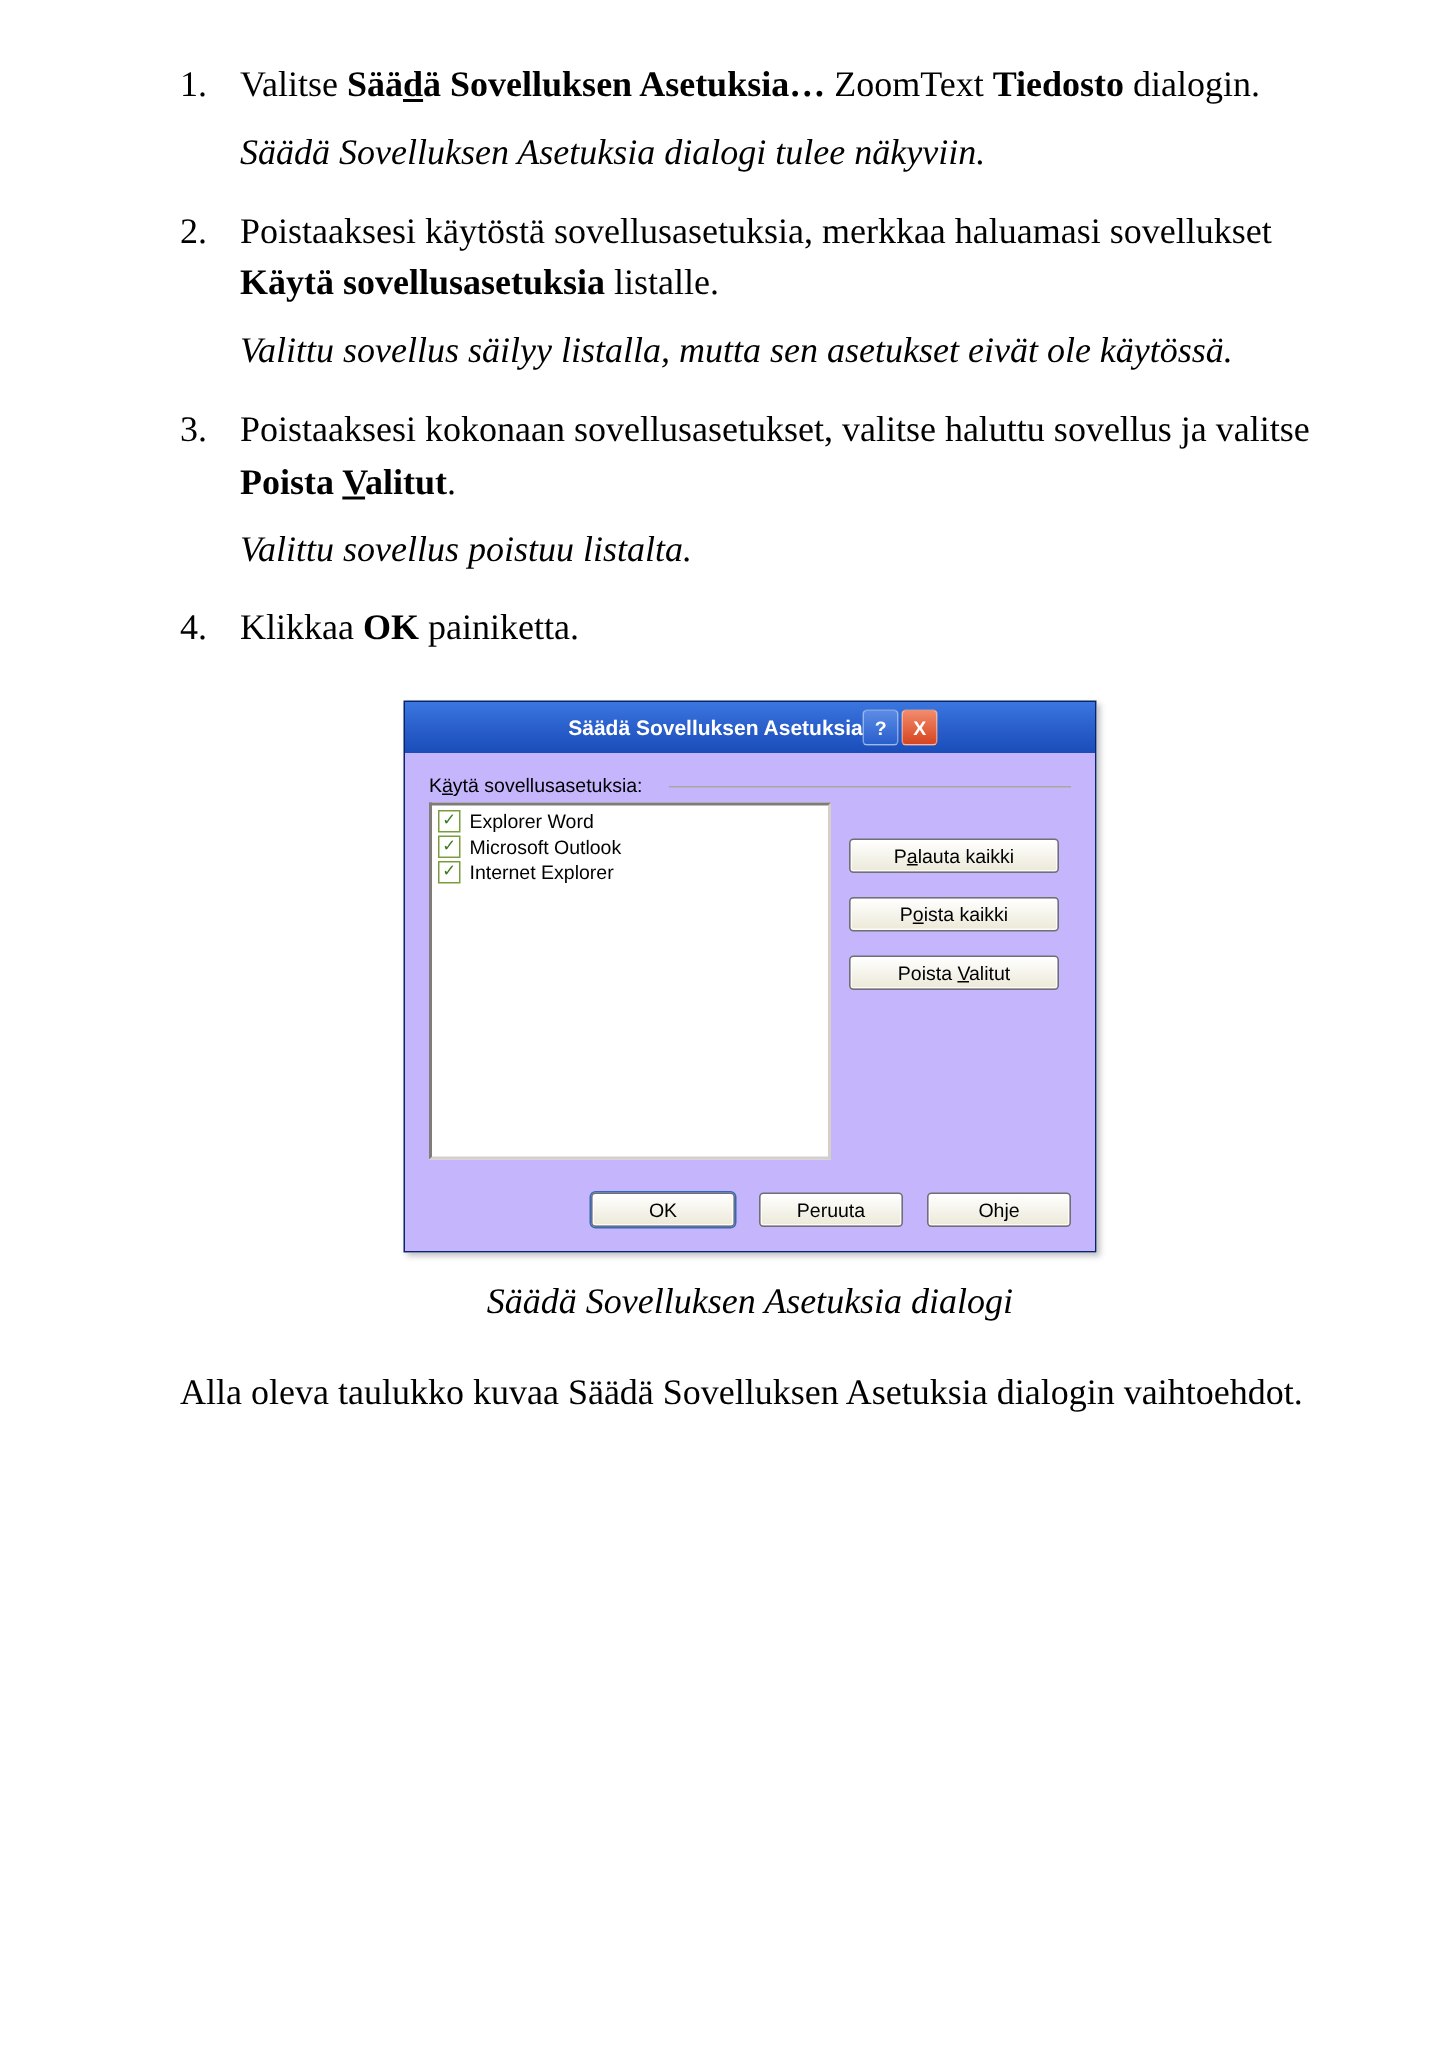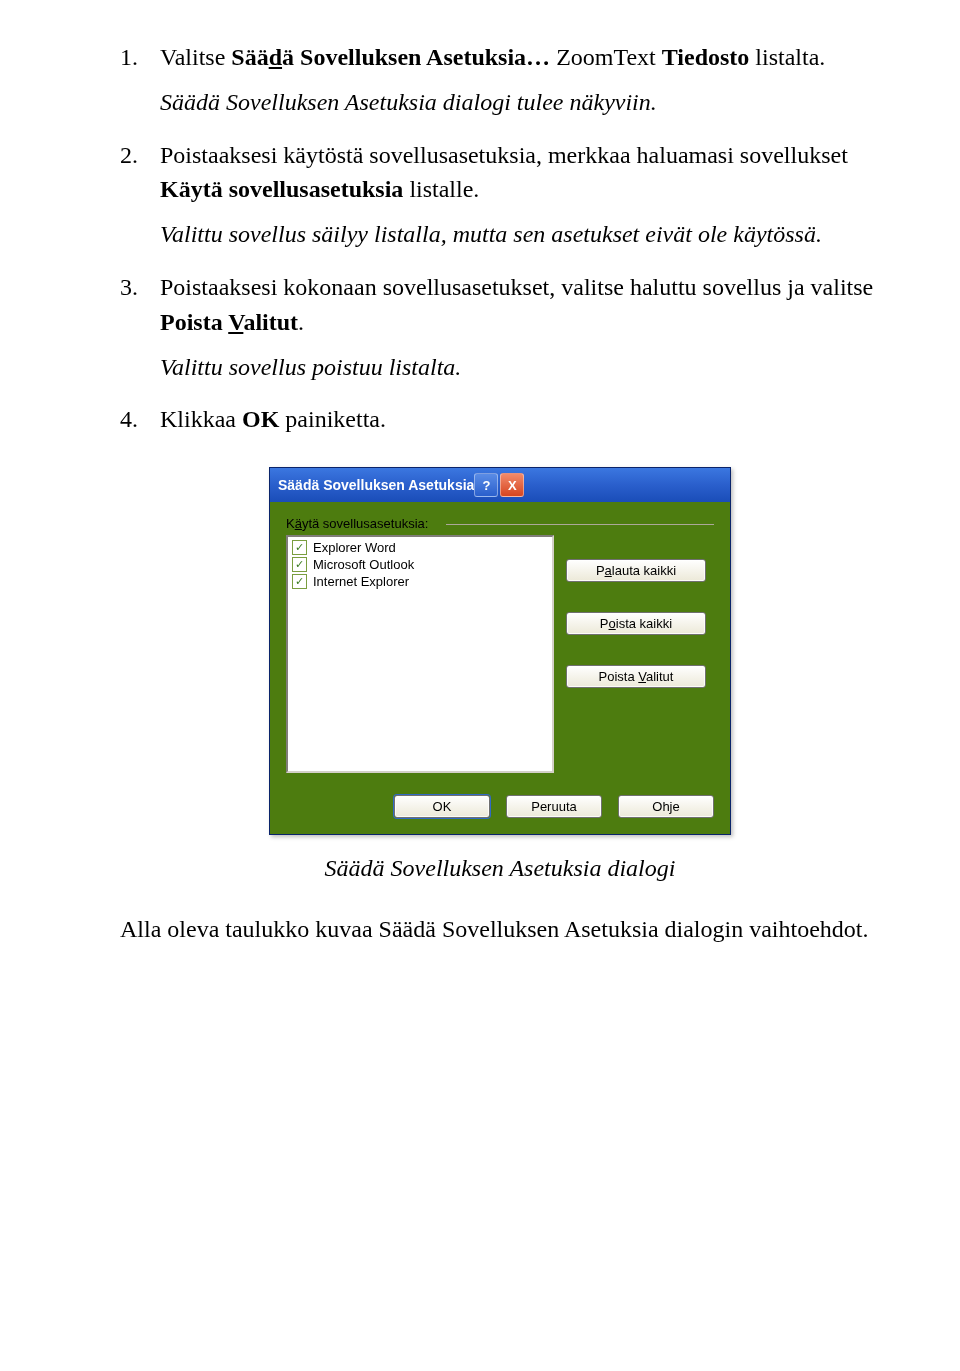--- a/index.html
+++ b/index.html
@@ -70,21 +70,21 @@
     font-family: Tahoma, Verdana, sans-serif;
     font-size: 13px;
     box-shadow: 2px 2px 4px rgba(0,0,0,0.25);
     border: 1px solid #0a246a;
   }
   .titlebar {
     background: linear-gradient(to bottom, #3b77e0 0%, #2a5fcc 50%, #1a4db8 100%);
     color: #ffffff;
     display: flex;
     align-items: center;
-    justify-content: flex-start;
+    justify-content: center;
     padding: 4px 4px 4px 8px;
     height: 26px;
   }
   .titlebar-text {
     font-weight: bold;
     font-size: 14px;
   }
   .titlebar-buttons {
     display: flex;
     gap: 2px;
@@ -97,21 +97,21 @@
     align-items: center;
     justify-content: center;
     font-weight: bold;
     font-size: 13px;
     color: #fff;
     border: 1px solid rgba(255,255,255,0.4);
   }
   .tb-help { background: linear-gradient(to bottom, #5a8ce6, #2a5fcc); }
   .tb-close { background: linear-gradient(to bottom, #f28a6a, #d64520); }
   .dialog-body {
-    background: #4d7c0f;
+    background: #c4b5fd;
     padding: 14px 16px 16px 16px;
   }
   .group-label {
     font-size: 13px;
     color: #000;
     margin-bottom: 4px;
     position: relative;
   }
   .group-label::after {
     content: "";
@@ -150,21 +150,21 @@
     display: inline-flex;
     align-items: center;
     justify-content: center;
     font-size: 11px;
     color: #3a7a1f;
     line-height: 1;
   }
   .button-col {
     display: flex;
     flex-direction: column;
-    gap: 30px;
+    gap: 16px;
     margin-top: 24px;
     width: 140px;
   }
   .win-btn {
     background: linear-gradient(to bottom, #ffffff, #ece9d8);
     border: 1px solid #707070;
     border-radius: 3px;
     font-size: 13px;
     font-family: Tahoma, sans-serif;
     padding: 3px 2px;
@@ -195,21 +195,21 @@
   }
 </style>
 </head>
 <body>
 
 <div class="page">
 
 
   <ol class="steps">
     <li>
-      <span>Valitse </span><span class="bold"><span>Sää</span><span class="underline-char">d</span><span>ä Sovelluksen Asetuksia…</span></span><span> ZoomText </span><span class="bold">Tiedosto</span><span> listalta.</span>
+      <span>Valitse </span><span class="bold"><span>Sää</span><span class="underline-char">d</span><span>ä Sovelluksen Asetuksia…</span></span><span> ZoomText </span><span class="bold">Tiedosto</span><span> dialogin.</span>
       <div class="italic-note">Säädä Sovelluksen Asetuksia dialogi tulee näkyviin.</div>
     </li>
     <li>
       <span>Poistaaksesi käytöstä sovellusasetuksia, merkkaa haluamasi sovellukset </span><span class="bold">Käytä sovellusasetuksia</span><span> listalle.</span>
       <div class="italic-note">Valittu sovellus säilyy listalla, mutta sen asetukset eivät ole käytössä.</div>
     </li>
     <li>
       <span>Poistaaksesi kokonaan sovellusasetukset, valitse haluttu sovellus ja valitse </span><span class="bold"><span>Poista </span><span class="underline-char">V</span><span>alitut</span></span><span>.</span>
       <div class="italic-note">Valittu sovellus poistuu listalta.</div>
     </li>

